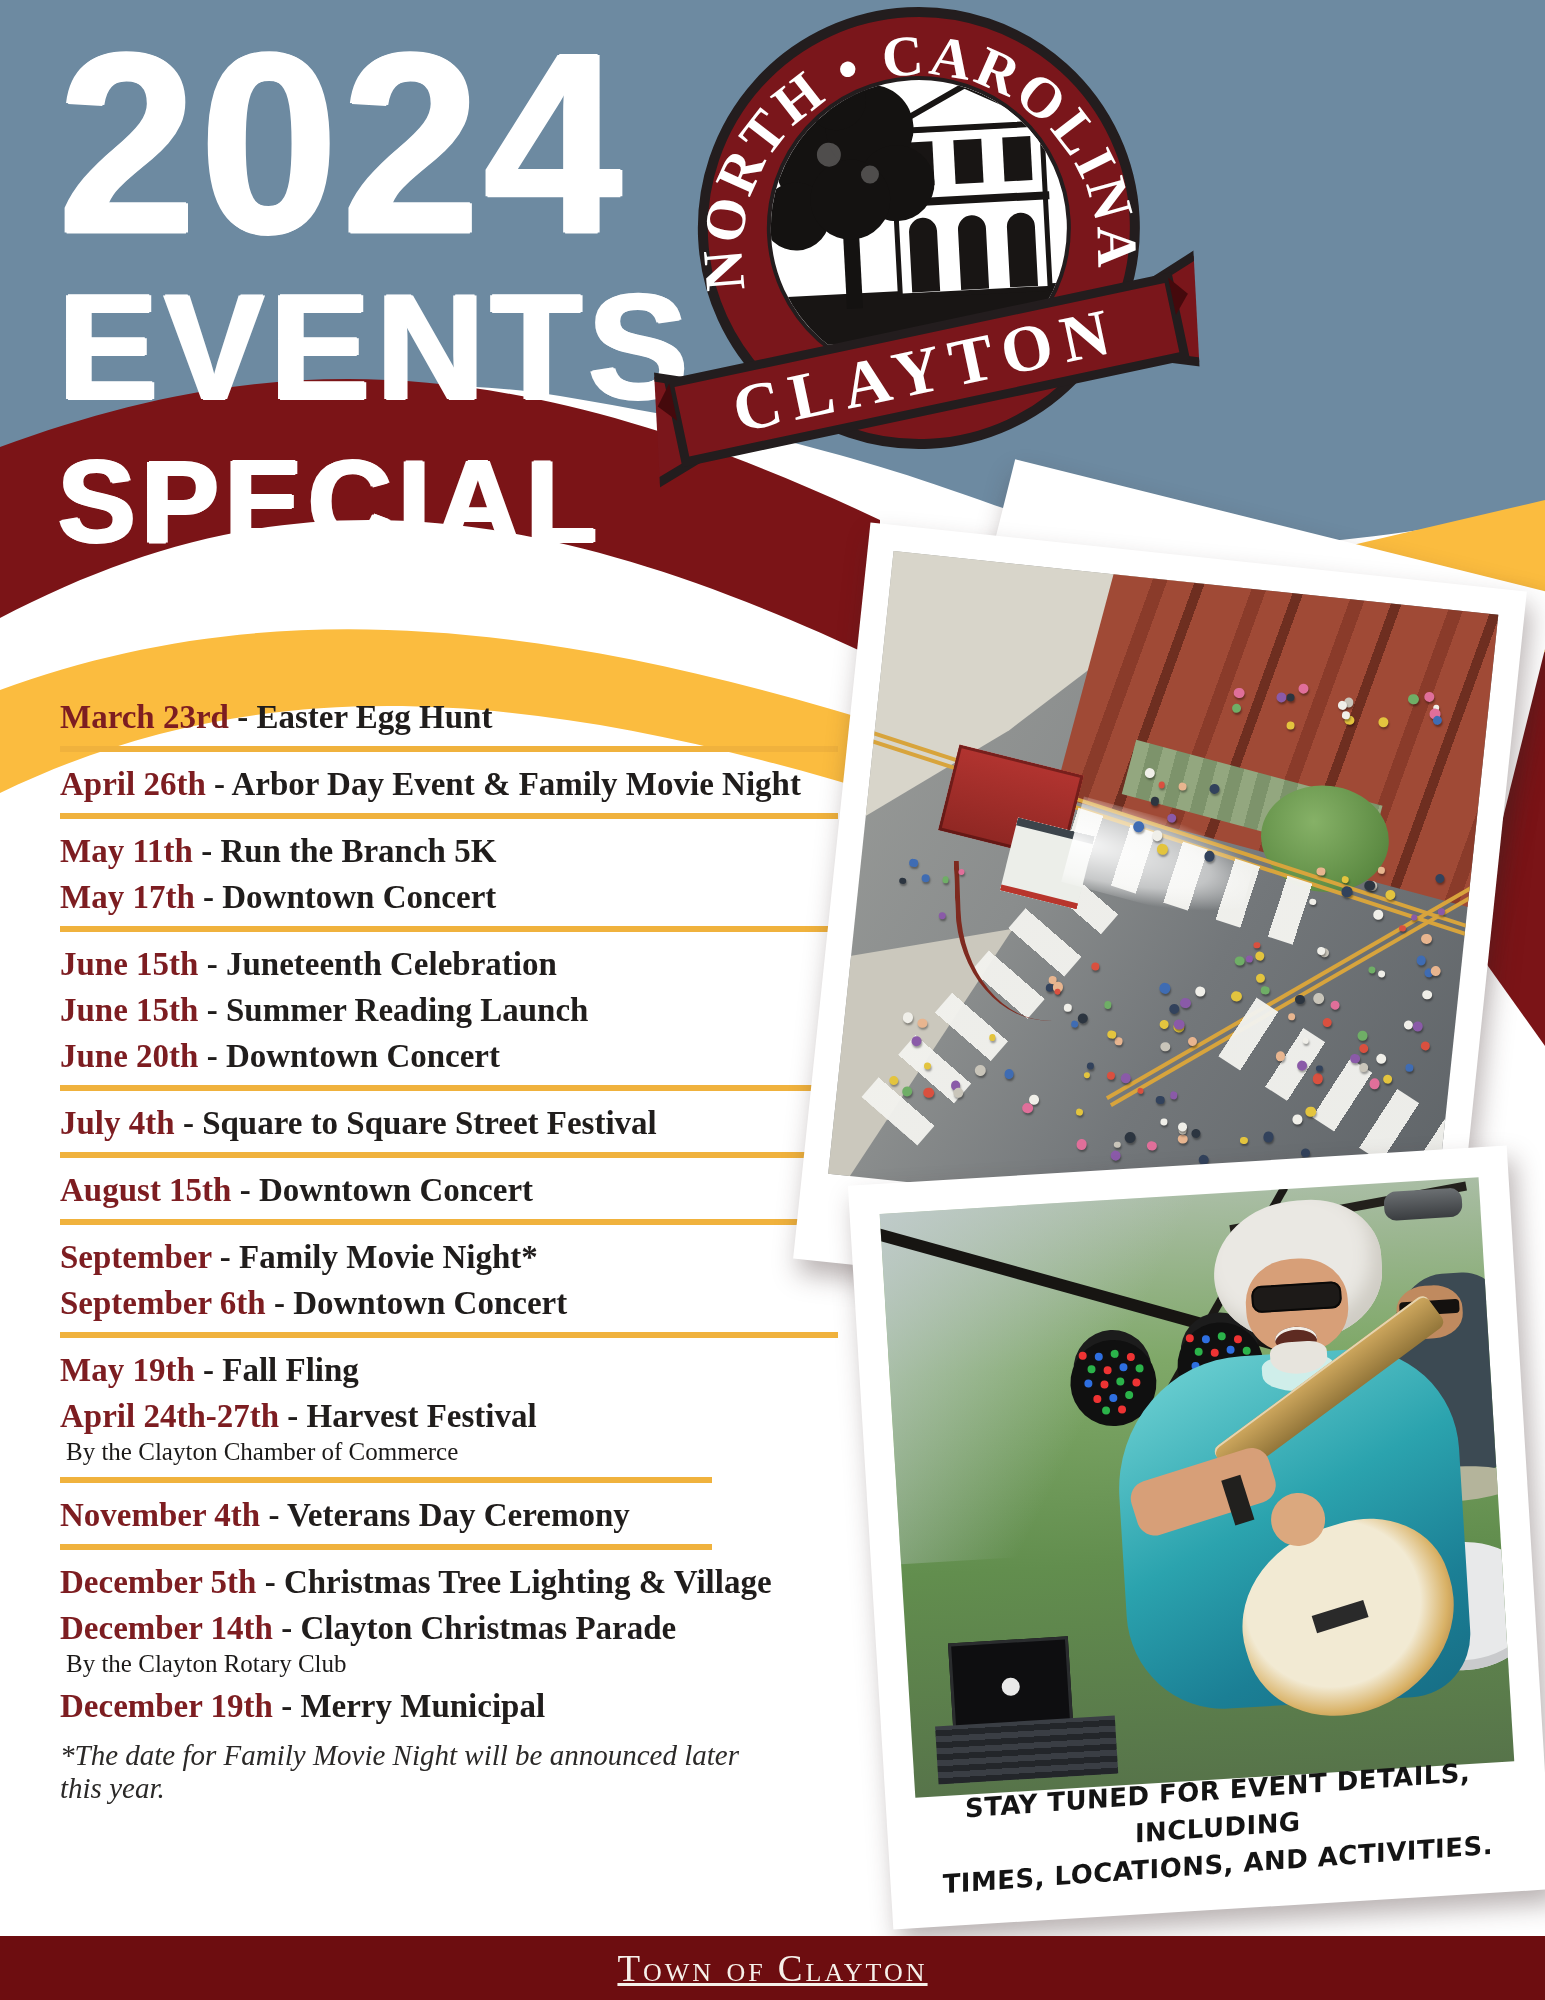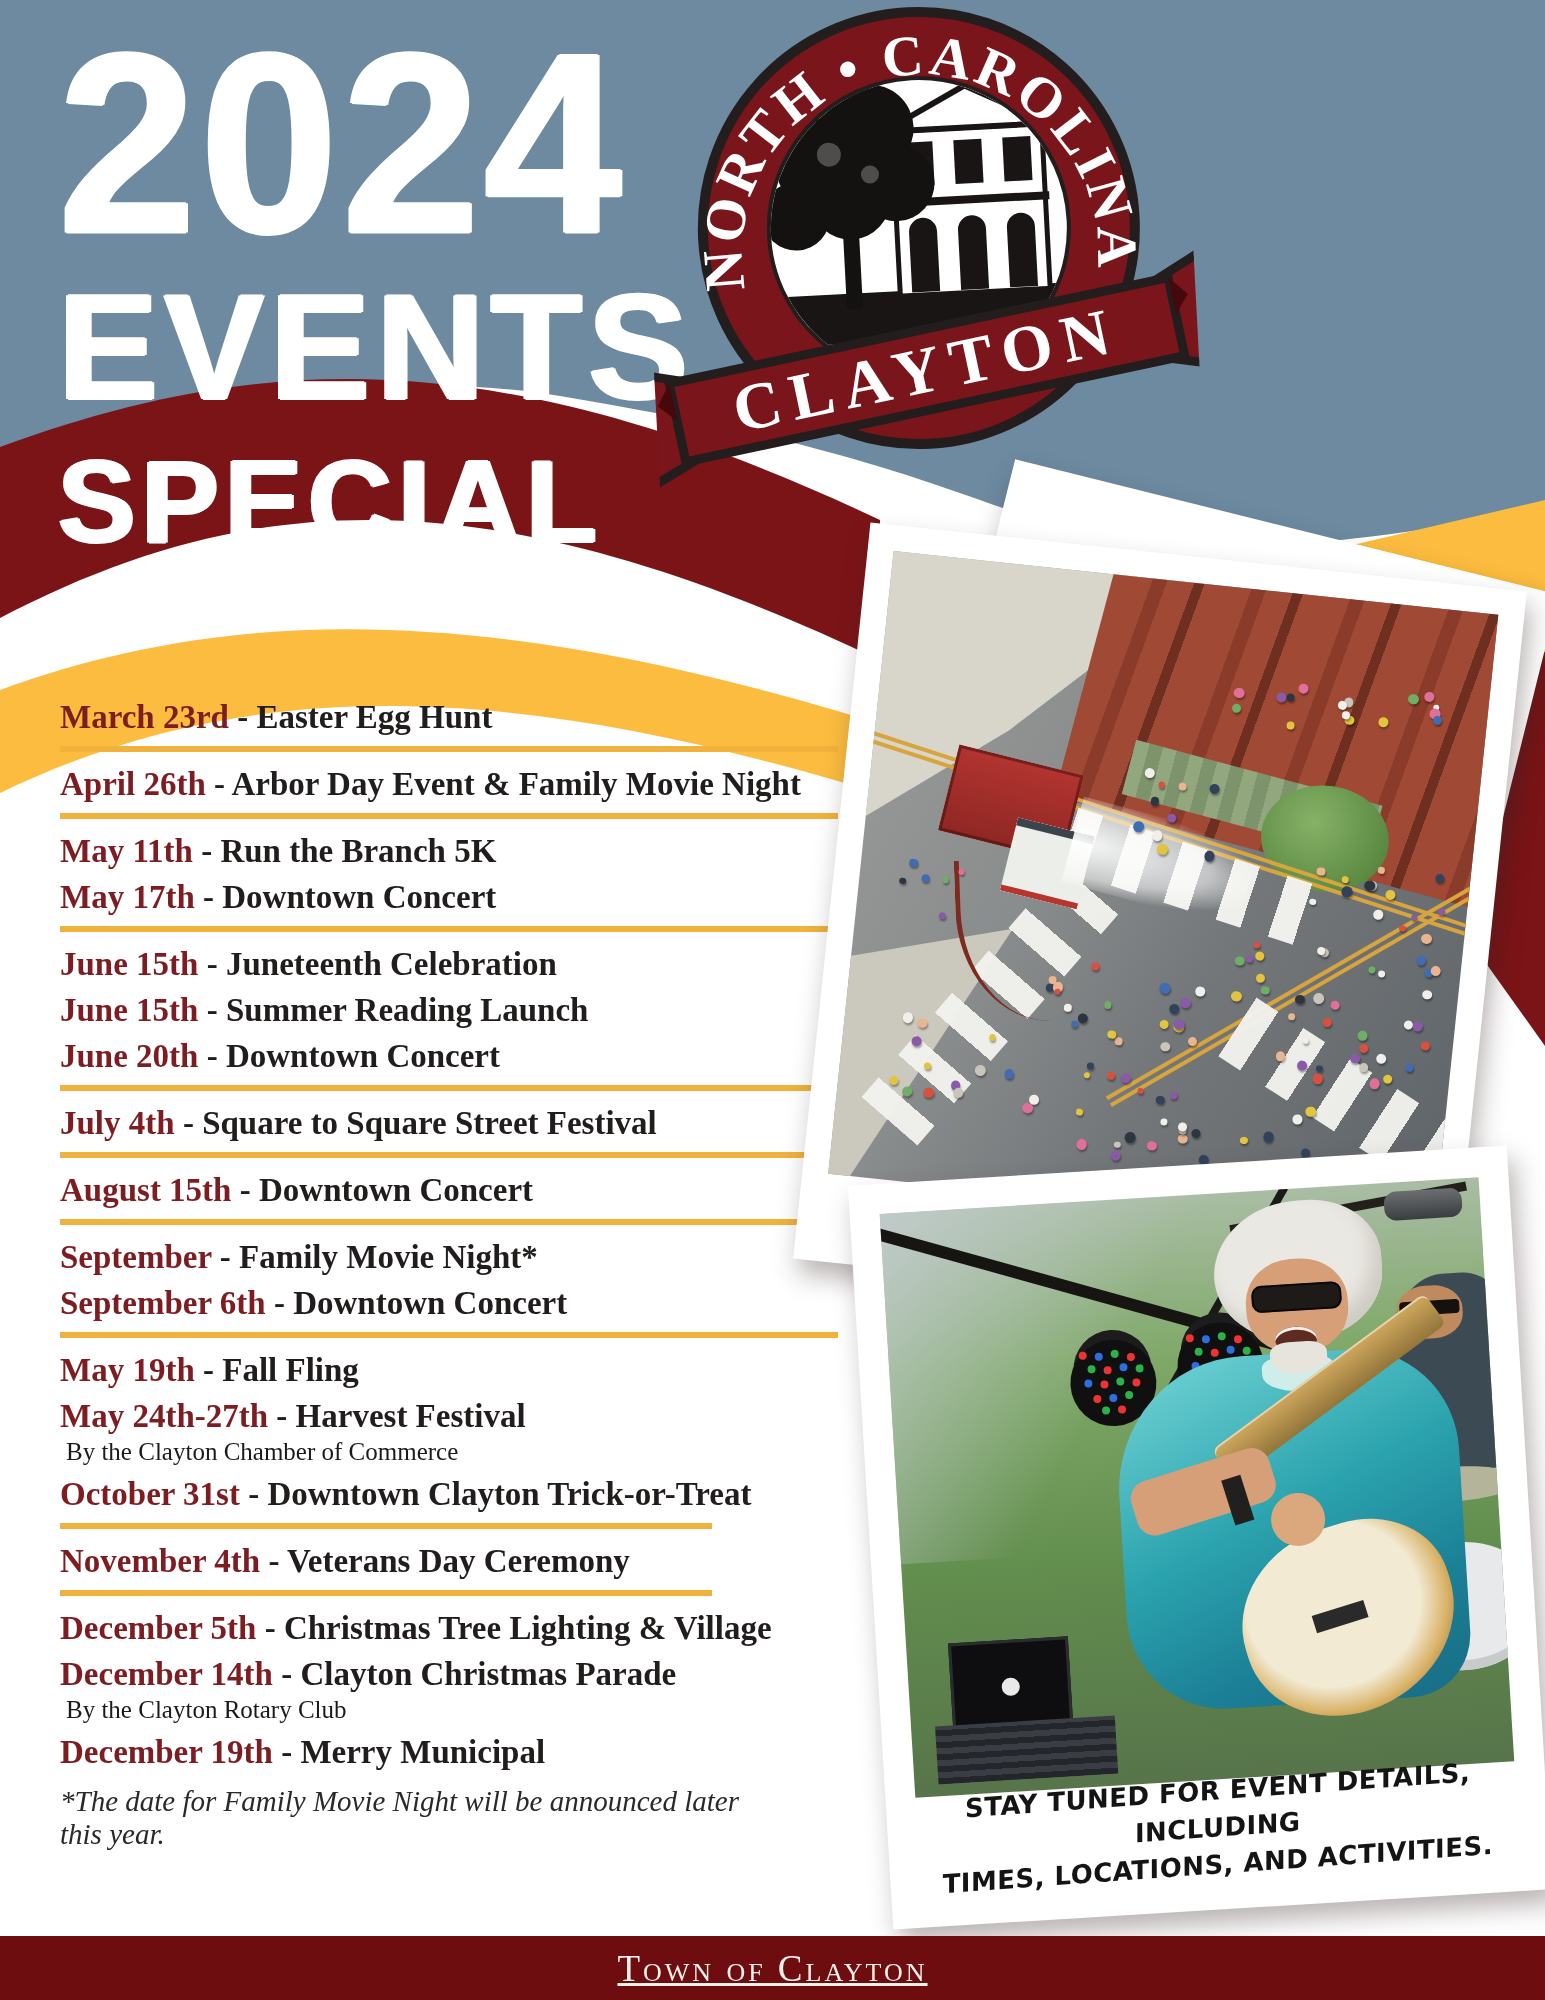--- a/index.html
+++ b/index.html
@@ -476,30 +476,25 @@
   </div>
 <div class="divider"></div>
   <div class="event">
     <div class="event-line">
       <span class="event-date">May 19th</span><span class="event-sep"> - </span><span class="event-name">Fall Fling</span>
     </div>
   </div>
 
   <div class="event">
     <div class="event-line">
-      <span class="event-date">May 24th-27th</span><span class="event-sep"> - </span><span class="event-name">Harvest Festival</span>
+      <span class="event-date">April 24th-27th</span><span class="event-sep"> - </span><span class="event-name">Harvest Festival</span>
     </div>
   <div class="event-note">By the Clayton Chamber of Commerce</div>
       </div>
 
-  <div class="event">
-    <div class="event-line">
-      <span class="event-date">October 31st</span><span class="event-sep"> - </span><span class="event-name">Downtown Clayton Trick-or-Treat</span>
-    </div>
-  </div>
 <div class="divider short"></div>
   <div class="event">
     <div class="event-line">
       <span class="event-date">November 4th</span><span class="event-sep"> - </span><span class="event-name">Veterans Day Ceremony</span>
     </div>
   </div>
 <div class="divider short"></div>
   <div class="event">
     <div class="event-line">
       <span class="event-date">December 5th</span><span class="event-sep"> - </span><span class="event-name">Christmas Tree Lighting &amp; Village</span>

